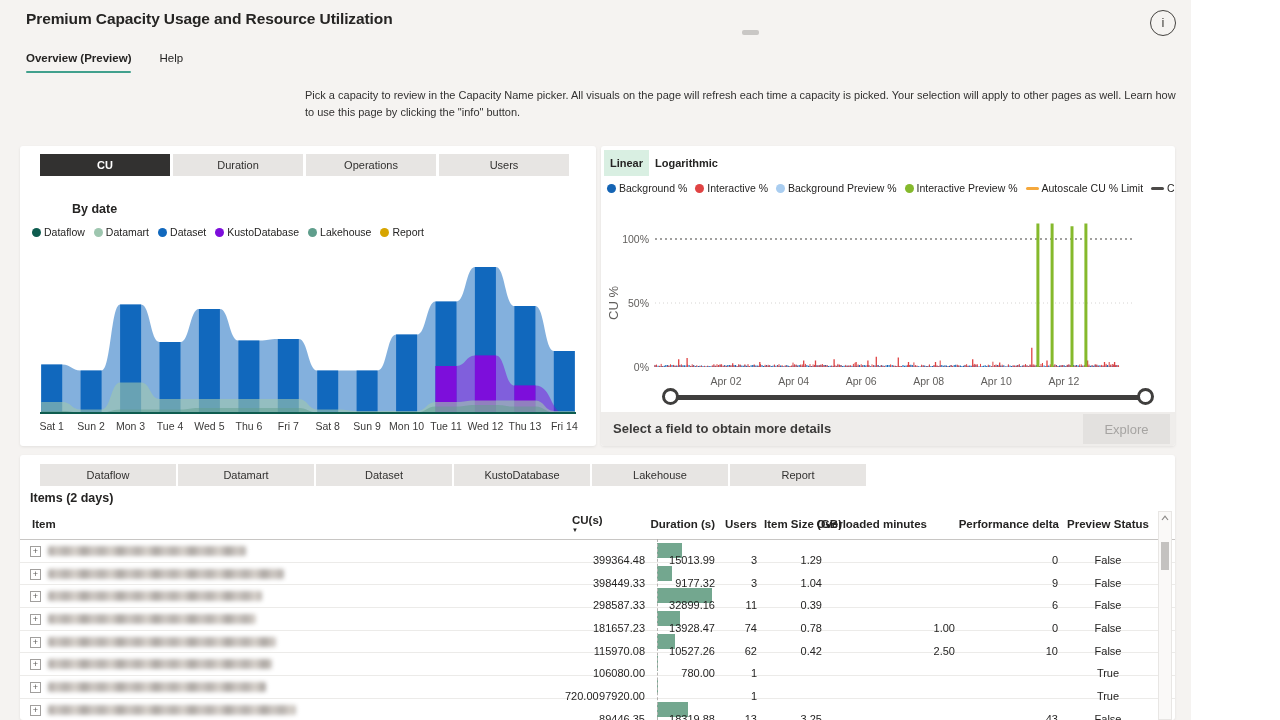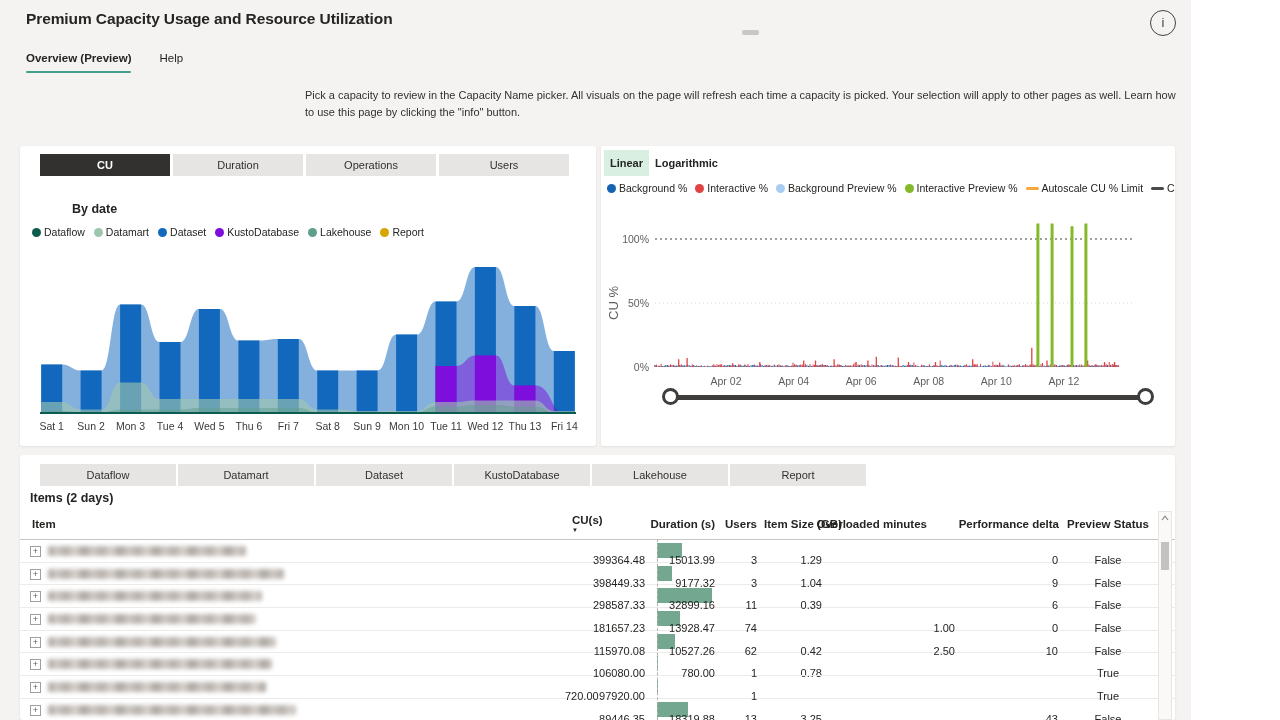--- a/index.html
+++ b/index.html
@@ -224,20 +224,24 @@
           <text x="323.7" y="176" text-anchor="middle" font-size="10.5" fill="#605e5c">Apr 08</text>
           <text x="391.3" y="176" text-anchor="middle" font-size="10.5" fill="#605e5c">Apr 10</text>
           <text x="458.9" y="176" text-anchor="middle" font-size="10.5" fill="#605e5c">Apr 12</text>
           <text x="13" y="94" text-anchor="middle" font-size="13" fill="#605e5c" transform="rotate(-90 13 94)">CU %</text>
         </svg>
       <div class="slider">
         <div class="sl-track"></div>
         <div class="sl-handle left"></div>
         <div class="sl-handle right"></div>
       </div>
+      <div class="select-bar">
+        <span class="msg">Select a field to obtain more details</span>
+        <button class="explore" disabled="">Explore</button>
+      </div>
     </div>
 
     <div class="panel bottom-panel">
       <div id="type-buttons">
           <div class="gbtn">Dataflow</div>
           <div class="gbtn">Datamart</div>
           <div class="gbtn">Dataset</div>
           <div class="gbtn">KustoDatabase</div>
           <div class="gbtn">Lakehouse</div>
           <div class="gbtn">Report</div>
@@ -287,21 +291,21 @@
             <div class="tcell" style="left: 888px; width: 150px; text-align: right;">6</div>
             <div class="tcell" style="left: 1013px; width: 150px; text-align: center;">False</div>
           </div>
           <div class="trow">
             <span class="expander">+</span>
             <span class="blur-bar name-blur" style="width: 208px;"></span>
             <div class="dur-bar" style="width: 23.3px;"></div>
             <div class="tcell" style="left: 475px; width: 150px; text-align: right;">181657.23</div>
             <div class="tcell" style="left: 545px; width: 150px; text-align: right;">13928.47</div>
             <div class="tcell" style="left: 587px; width: 150px; text-align: right;">74</div>
-            <div class="tcell" style="left: 652px; width: 150px; text-align: right; margin-top: 45px;">0.78</div>
+            <div class="tcell" style="left: 652px; width: 150px; text-align: right;">0.78</div>
             <div class="tcell" style="left: 785px; width: 150px; text-align: right;">1.00</div>
             <div class="tcell" style="left: 888px; width: 150px; text-align: right;">0</div>
             <div class="tcell" style="left: 1013px; width: 150px; text-align: center;">False</div>
           </div>
           <div class="trow">
             <span class="expander">+</span>
             <span class="blur-bar name-blur" style="width: 228px;"></span>
             <div class="dur-bar" style="width: 17.6px;"></div>
             <div class="tcell" style="left: 475px; width: 150px; text-align: right;">115970.08</div>
             <div class="tcell" style="left: 545px; width: 150px; text-align: right;">10527.26</div>

